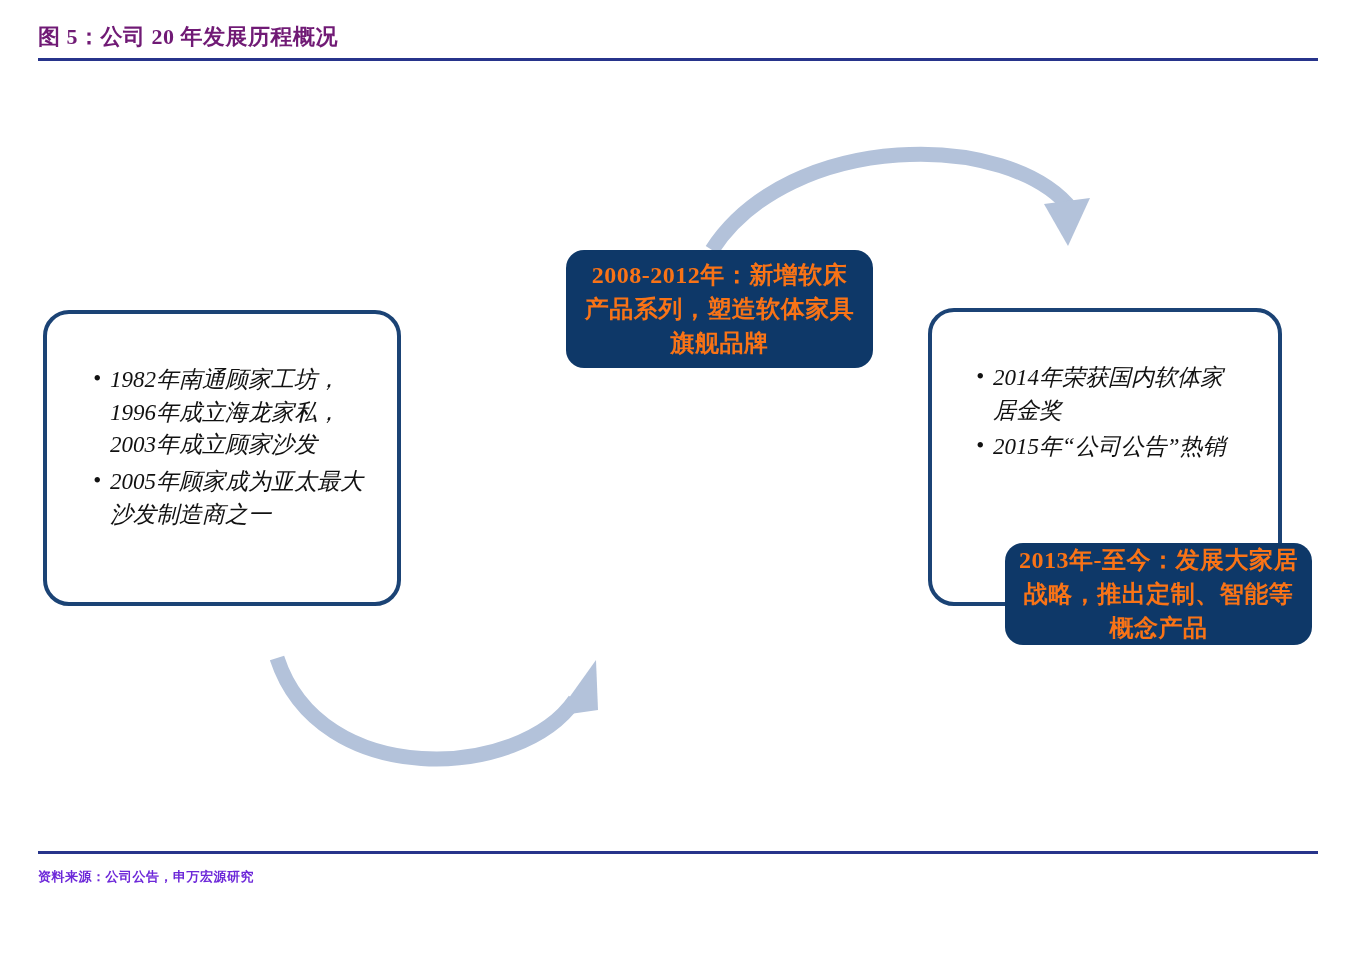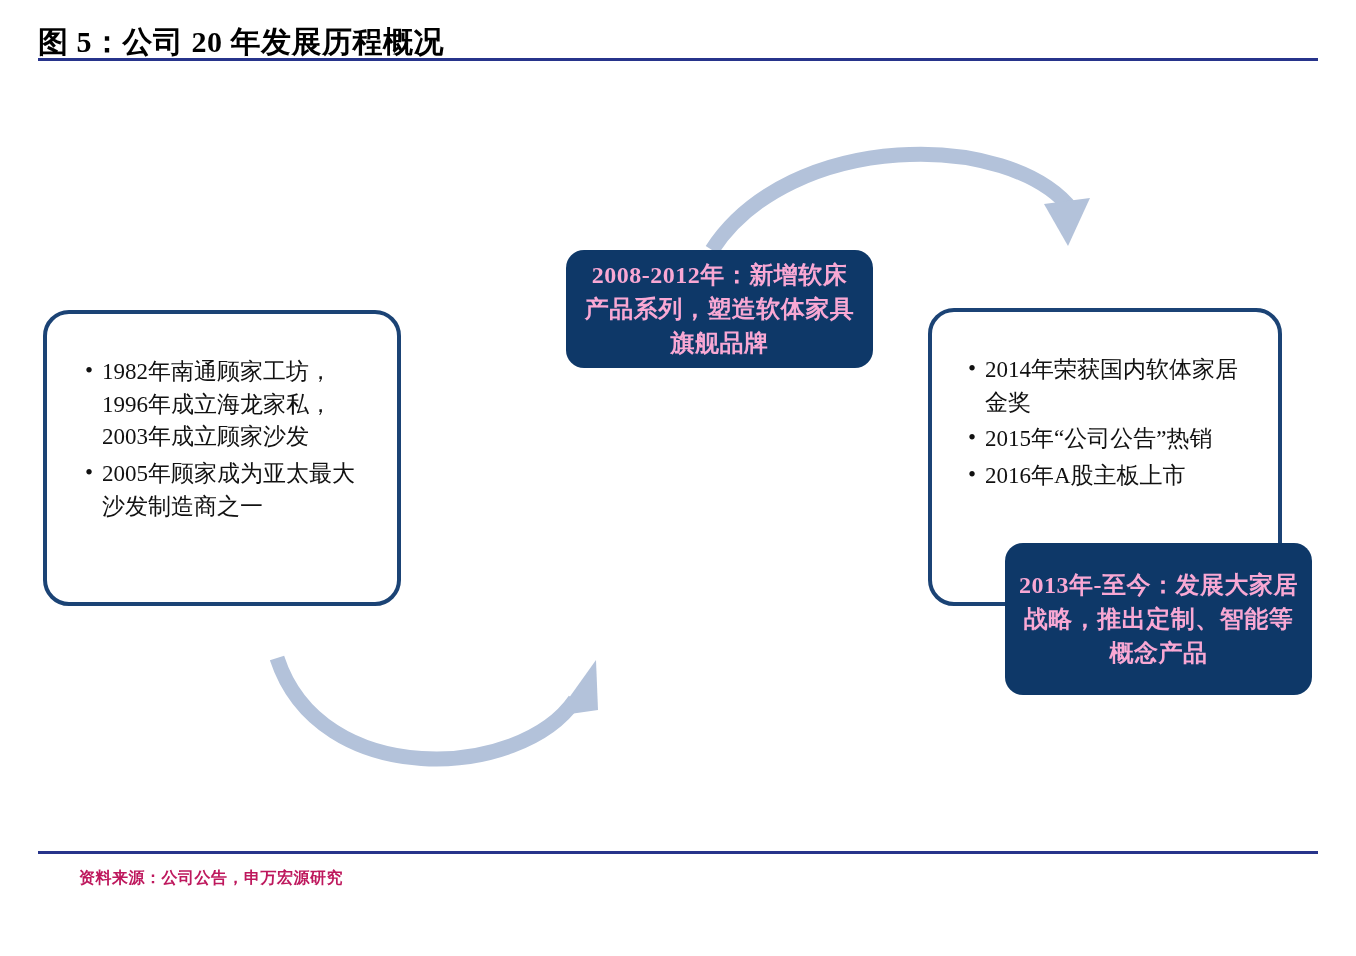--- a/index.html
+++ b/index.html
@@ -15,22 +15,22 @@
     overflow: hidden;
   }
 
   
   #figure-title {
     position: absolute;
     left: 38px;
     top: 22px;
     font-family: "Liberation Serif", "DejaVu Serif", serif;
     font-weight: bold;
-    font-size: 30px;
-    color: #000000;
+    font-size: 22px;
+    color: #701a75;
     letter-spacing: 0.5px;
     white-space: nowrap;
   }
   #title-rule {
     position: absolute;
     left: 38px;
     top: 58px;
     width: 1280px;
     height: 3px;
     background: #27348b;
@@ -44,25 +44,24 @@
     width: 1280px;
     height: 3px;
     background: #27348b;
   }
   #source-note {
     position: absolute;
     left: 38px;
     top: 868px;
     font-family: "Liberation Serif", "DejaVu Serif", serif;
     font-weight: bold;
-    font-size: 16px;
-    color: #be185d;
+    font-size: 13px;
+    color: #6d28d9;
     letter-spacing: 0.5px;
     white-space: nowrap;
-    margin-left: 41px;
   }
 
   
   #diagram {
     position: absolute;
     left: 0;
     top: 0;
     width: 1356px;
     height: 956px;
   }
@@ -79,22 +78,23 @@
   .stage-box {
     position: absolute;
     box-sizing: border-box;
     border: 4px solid #1b4375;
     border-radius: 26px;
     background: #ffffff;
     z-index: 2;
   }
   .bullet-list {
     list-style: none;
-    margin: 8px;
+    margin: 16px;
     padding: 0;
+    font-style: italic;
   }
   .bullet-item {
     position: relative;
     padding-left: 17px;
     font-family: "Liberation Serif", "DejaVu Serif", serif;
     font-size: 23px;
     line-height: 1.42;
     color: #111111;
     letter-spacing: 0px;
   }
@@ -129,28 +129,28 @@
     display: flex;
     align-items: center;
     justify-content: center;
     text-align: center;
   }
   .plate-text {
     font-family: "Liberation Serif", "DejaVu Serif", serif;
     font-weight: bold;
     font-size: 24px;
     line-height: 1.42;
-    color: #f9a8d4;
+    color: #f97316;
     letter-spacing: 0.5px;
     padding: 0 14px;
   }
 
   #stage-plate-1 { left: 125px;  top: 541px; width: 307px; height: 117px; }
   #stage-plate-2 { left: 566px;  top: 250px; width: 307px; height: 118px; }
-  #stage-plate-3 { left: 1005px; top: 543px; width: 307px; height: 152px; }
+  #stage-plate-3 { left: 1005px; top: 543px; width: 307px; height: 102px; }
 </style>
 </head>
 <body>
 
 <div id="figure-title">图 5：公司 20 年发展历程概况</div>
 <div id="title-rule"></div>
 
 <div id="diagram">
 
   <svg id="arrow-layer" viewBox="0 0 1356 956">
@@ -173,21 +173,20 @@
       <li class="bullet-item">1982年南通顾家工坊，1996年成立海龙家私，2003年成立顾家沙发</li>
       <li class="bullet-item">2005年顾家成为亚太最大沙发制造商之一</li>
     </ul>
   </div>
 
 
   <div class="stage-box" id="stage-box-3">
     <ul class="bullet-list">
       <li class="bullet-item">2014年荣获国内软体家居金奖</li>
       <li class="bullet-item">2015年“公司公告”热销</li>
-      <li class="bullet-item">2016年A股主板上市</li>
     </ul>
   </div>
 
   <div class="stage-plate" id="stage-plate-2">
     <span class="plate-text">2008-2012年：新增软床产品系列，塑造软体家具旗舰品牌</span>
   </div>
   <div class="stage-plate" id="stage-plate-3">
     <span class="plate-text">2013年-至今：发展大家居战略，推出定制、智能等概念产品</span>
   </div>
 

